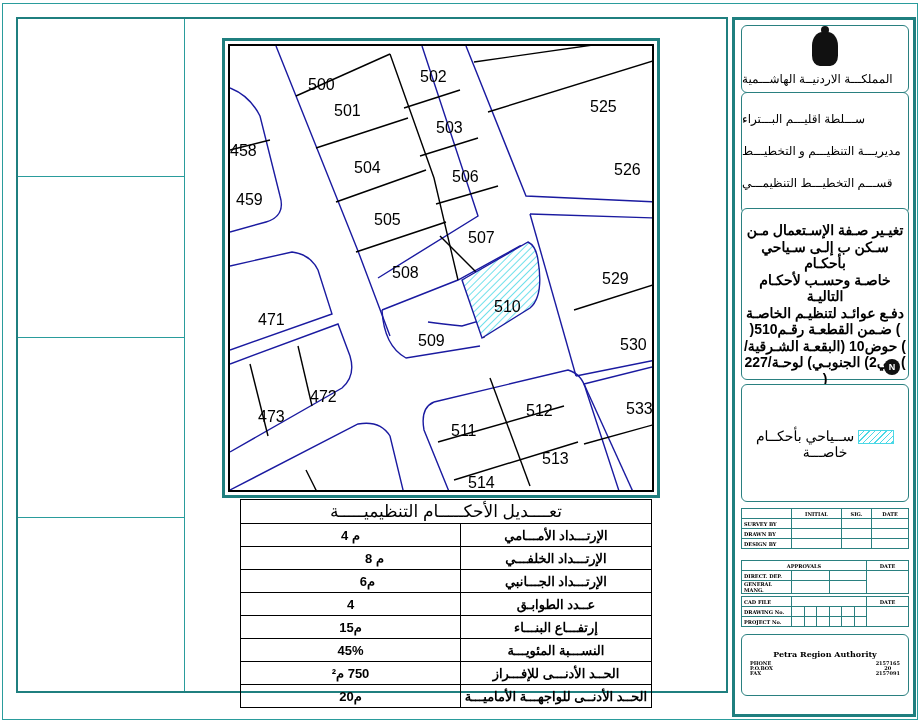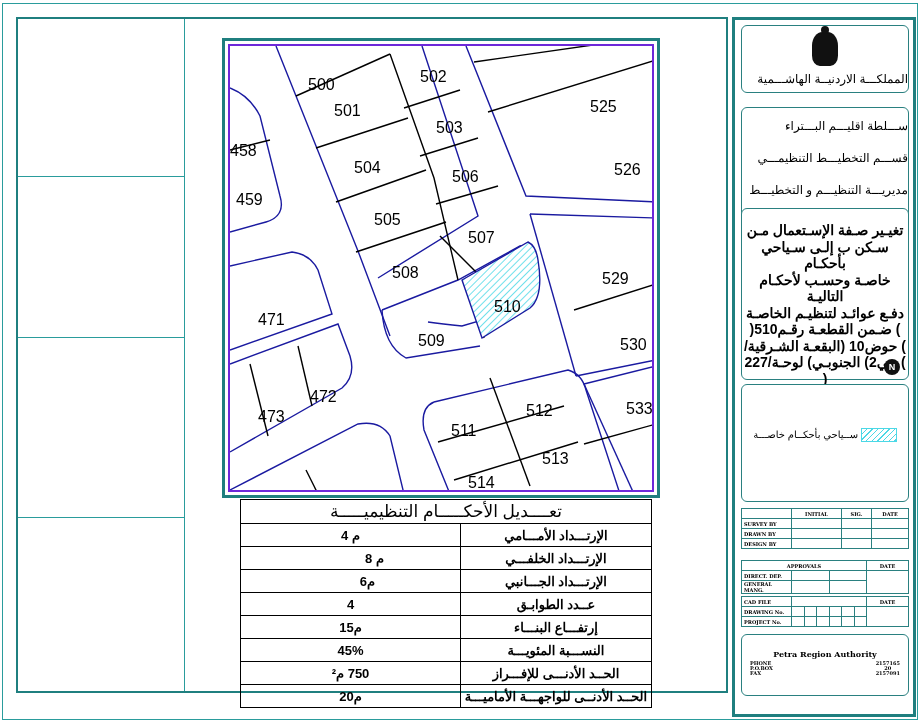--- a/index.html
+++ b/index.html
@@ -4,35 +4,35 @@
   <style>
     * { box-sizing: border-box; margin: 0; padding: 0; }
     html, body { width: 920px; height: 724px; background: #ffffff; overflow: hidden; }
     body { position: relative; font-family: "Liberation Sans", sans-serif; color: #000; }
     .abs { position: absolute; }
     .frame-outer { left: 2px; top: 3px; width: 916px; height: 717px; border: 1px solid #2a9c9c; }
     .frame-main { left: 16px; top: 17px; width: 712px; height: 676px; border: 2px solid #1f7f7f; }
     .left-col { left: 18px; top: 19px; width: 167px; height: 672px; border-right: 1px solid #2a9c9c; }
     .left-row { position: absolute; left: 0; width: 167px; border-bottom: 1px solid #2a9c9c; }
     .map-frame { left: 222px; top: 38px; width: 438px; height: 460px; border: 3px solid #1f7f7f; padding: 3px; background: #fff; }
-    .map-inner { width: 100%; height: 100%; border: 2px solid #6d28d9; overflow: hidden; position: relative; }
+    .map-inner { width: 100%; height: 100%; border: 2px solid #000000; overflow: hidden; position: relative; }
     .map-inner svg { position: absolute; left: 0; top: 0; }
     .plot-label { font-family: "Liberation Sans", sans-serif; font-size: 16px; fill: #000; }
 
     .reg-table { left: 240px; top: 499px; width: 412px; border-collapse: collapse; position: absolute; }
     .reg-table td, .reg-table th { border: 1.5px solid #000; height: 23px; font-size: 13px; text-align: center; vertical-align: middle; }
     .reg-table th { font-weight: normal; font-size: 17px; height: 24px; }
     .reg-table td.val { width: 220px; font-weight: bold; font-size: 13px; }
     .reg-table td.lbl { font-weight: bold; font-size: 13px; }
 
     .title-col { left: 732px; top: 17px; width: 184px; height: 700px; border: 3px solid #1f7f7f; }
     .box { position: absolute; left: 6px; width: 168px; border: 1.5px solid #2a8080; border-radius: 6px; background: #fff; }
     .emblem { width: 26px; height: 34px; margin: 6px auto 0; background: #111; border-radius: 40% 40% 30% 30%; position: relative; }
     .emblem:before { content: ""; position: absolute; left: 9px; top: -6px; width: 8px; height: 8px; background: #111; border-radius: 50%; }
-    .ar { direction: rtl; text-align: right; font-size: 11px; }
+    .ar { direction: rtl; text-align: left; font-size: 11px; }
     .ar-bold { direction: rtl; text-align: center; font-size: 14px; font-weight: bold; line-height: 16.5px; }
     .legend-swatch { width: 36px; height: 14px; border: 1.5px solid #4bd8e6; background: repeating-linear-gradient(135deg, #ffffff 0 3px, #4bd8e6 3px 4px); display: inline-block; vertical-align: middle; }
     .mini-table { position: absolute; left: 6px; width: 168px; border-collapse: collapse; border: 1.5px solid #2a8080; }
     .mini-table td { border: 1px solid #2a8080; font-size: 5px; font-weight: bold; height: 10px; padding: 0 2px; font-family: "DejaVu Serif", serif; }
     .north { width: 16px; height: 16px; border-radius: 50%; background: #111; color: #fff; font-size: 9px; font-weight: bold; text-align: center; line-height: 16px; }
   </style>
 </head>
 <body>
 
 <div class="abs frame-outer"></div>
@@ -174,40 +174,40 @@
       </tr>
 </tbody>
   </table>
 
 <div class="abs title-col">
   <div class="box" style="top:5px;height:68px;">
     <div class="emblem"></div>
     <div class="ar" style="font-size:12px;margin-top:6px;">المملكـــة الاردنيــة الهاشـــمية</div>
   </div>
 
-  <div class="box" style="top:87px;height:122px;padding-top:2px;">
+  <div class="box" style="top:72px;height:122px;padding-top:10px;">
     <div class="ar" style="font-size:12px;line-height:32px;">ســـلطة اقليـــم البـــتراء</div>
+    <div class="ar" style="font-size:12px;line-height:32px;">مديريـــة التنظيـــم و التخطيـــط</div>
     <div class="ar" style="font-size:12px;line-height:32px;">قســـم التخطيـــط التنظيمـــي</div>
-    <div class="ar" style="font-size:12px;line-height:32px;">مديريـــة التنظيـــم و التخطيـــط</div>
   </div>
 
   <div class="box" style="top:188px;height:172px;padding-top:13px;">
     <div class="ar-bold">تغيـير صـفة الإسـتعمال مـن</div>
     <div class="ar-bold">سـكن ب إلـى سـياحي بأحكـام</div>
     <div class="ar-bold">خاصـة وحسـب لأحكـام التاليـة</div>
     <div class="ar-bold">دفـع عوائـد لتنظيـم الخاصـة</div>
     <div class="ar-bold">) ضـمن القطعـة رقـم510(</div>
     <div class="ar-bold">) حوض10 (البقعـة الشـرقية/</div>
     <div class="ar-bold">) حي2) الجنوبـي)  لوحـة/227 (</div>
     <div class="ar-bold">من أراضي وادي موسى</div>
     <div class="north" style="position:absolute;right:8px;bottom:4px;">N</div>
   </div>
 
   <div class="box" style="top:364px;height:118px;">
-    <div style="position:absolute;top:43px;left:0;width:100%;direction:rtl;text-align:center;font-size:10px;">
+    <div style="position:absolute;top:43px;left:0;width:100%;direction:rtl;text-align:center;font-size:14px;">
       <span class="legend-swatch"></span>
       <span>ســياحي بأحكــام خاصـــة</span>
     </div>
   </div>
 
   <table class="mini-table" style="top:488px;">
     <tbody>
         <tr>
           <td style="width:50px"></td>
           <td style="text-align:center">INITIAL</td>

